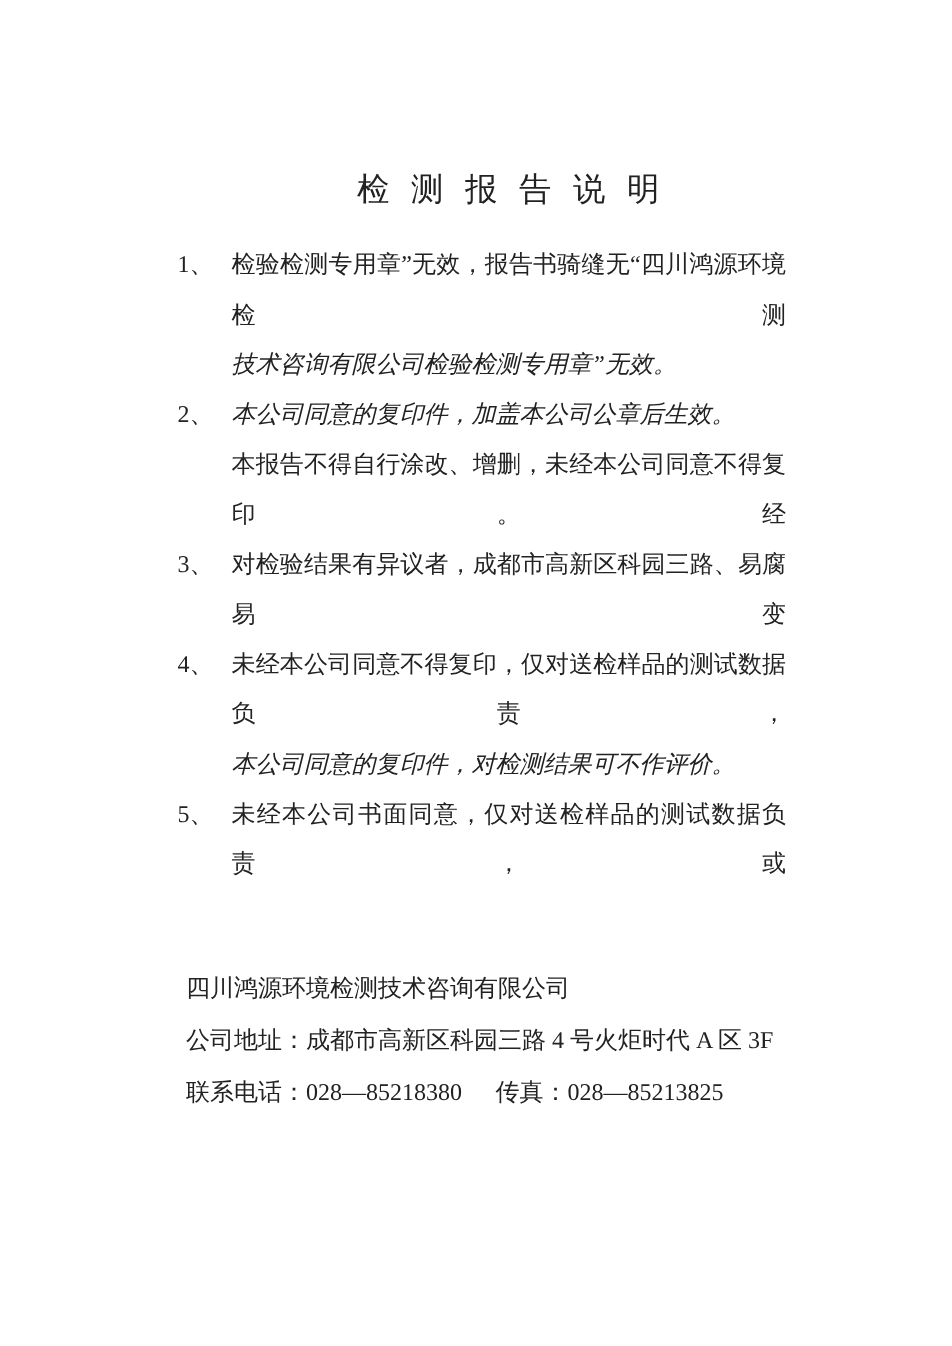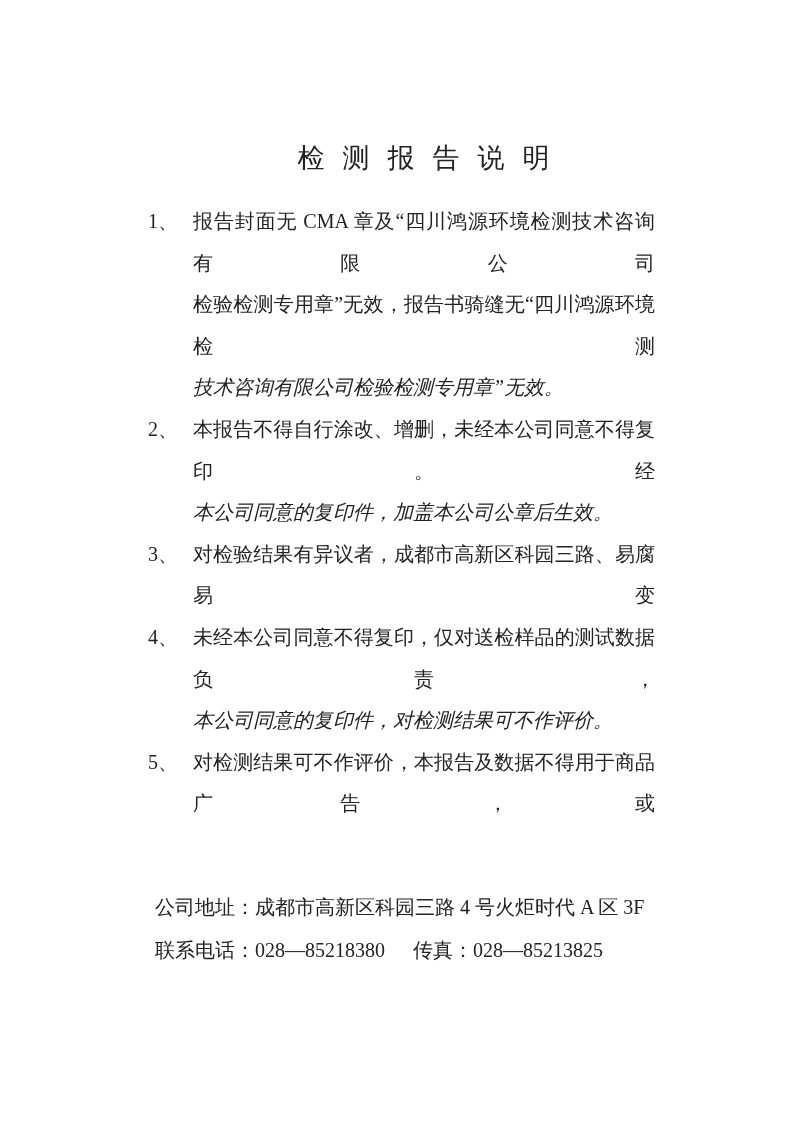--- a/index.html
+++ b/index.html
@@ -53,31 +53,30 @@
 <body>
 
 <div class="page">
 
   <h1 class="title">检测报告说明</h1>
 
   <div class="notes">
   <div class="note">
     <span class="note-num">1、</span>
     <div class="note-body">
-          <div class="note-line">报告封面无 CMA 章及“四川鸿源环境检测技术咨询有限公司</div>
           <div class="note-line">检验检测专用章”无效，报告书骑缝无“四川鸿源环境检测</div>
           <div class="note-line last">技术咨询有限公司检验检测专用章”无效。</div>
         </div>
   </div>
 
   <div class="note">
     <span class="note-num">2、</span>
     <div class="note-body">
+          <div class="note-line last">本公司同意的复印件，加盖本公司公章后生效。</div>
           <div class="note-line">本报告不得自行涂改、增删，未经本公司同意不得复印。经</div>
-          <div class="note-line last">本公司同意的复印件，加盖本公司公章后生效。</div>
         </div>
   </div>
 
   <div class="note">
     <span class="note-num">3、</span>
     <div class="note-body">
           <div class="note-line">对检验结果有异议者，成都市高新区科园三路、易腐易变</div>
         </div>
   </div>
 
@@ -85,26 +84,27 @@
     <span class="note-num">4、</span>
     <div class="note-body">
           <div class="note-line">未经本公司同意不得复印，仅对送检样品的测试数据负责，</div>
           <div class="note-line last">本公司同意的复印件，对检测结果可不作评价。</div>
         </div>
   </div>
 
   <div class="note">
     <span class="note-num">5、</span>
     <div class="note-body">
-          <div class="note-line">对检测结果可不作评价，本报告及数据不得用于商品广告，或</div>
+          <div class="note-line">未经本公司书面同意，仅对送检样品的测试数据负责，或</div>
         </div>
   </div>
 </div>
 
   <div class="footer">
+    <div class="f-line">四川鸿源环境检测技术咨询有限公司</div>
     <div class="f-line">
       <span>公司地址：</span><span>成都市高新区科园三路 4 号火炬时代 A 区 3F</span>
     </div>
     <div class="f-line">
       <span>联系电话：</span><span>028—85218380</span><span class="spacer"></span><span>传真：</span><span>028—85213825</span>
     </div>
   </div>
 
 </div>
 

